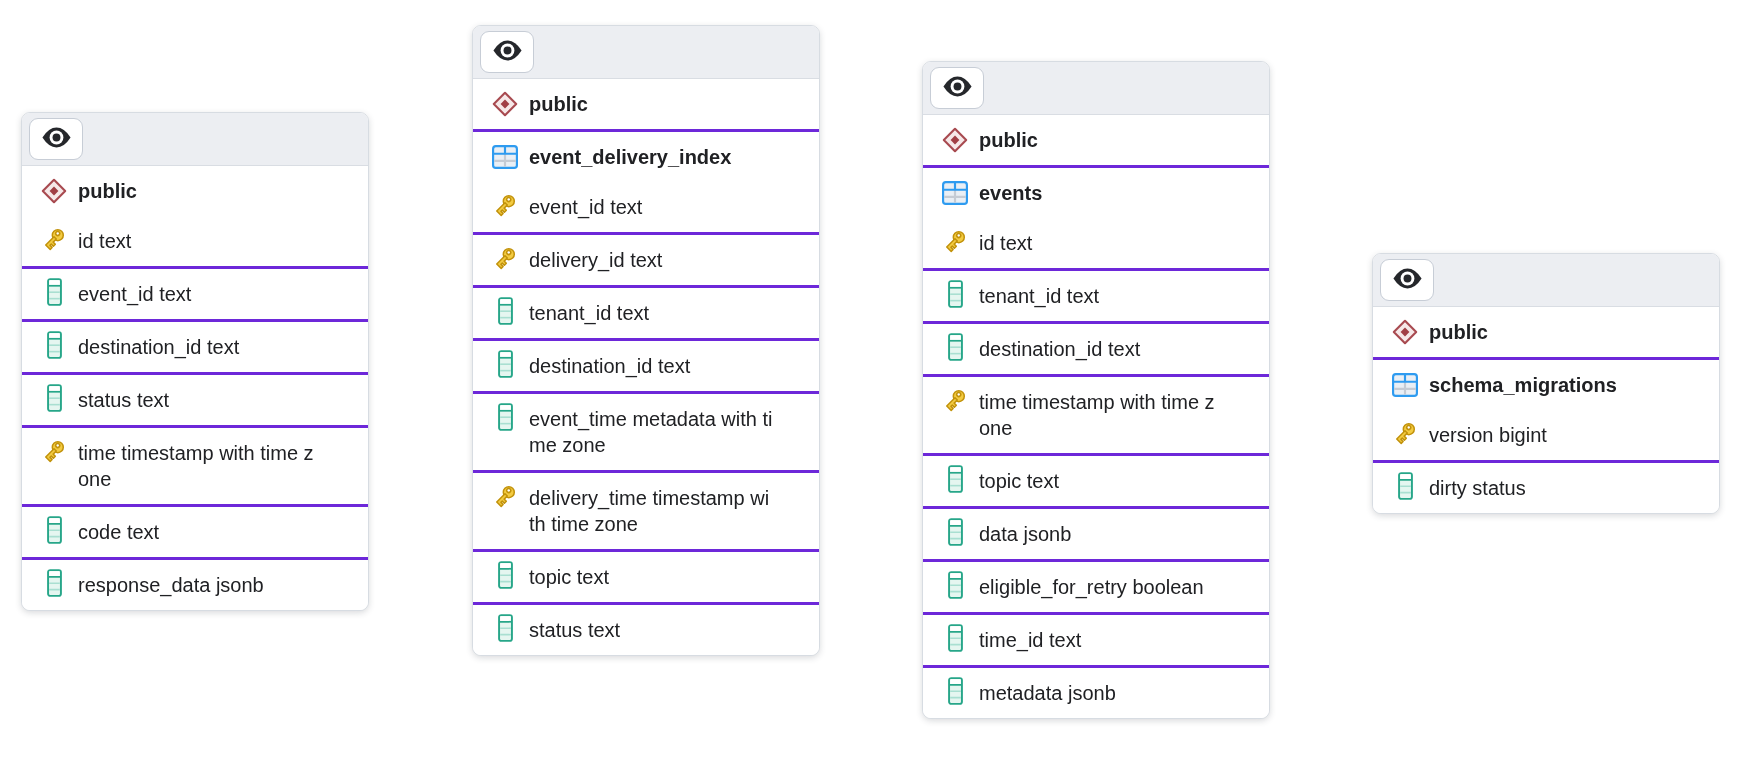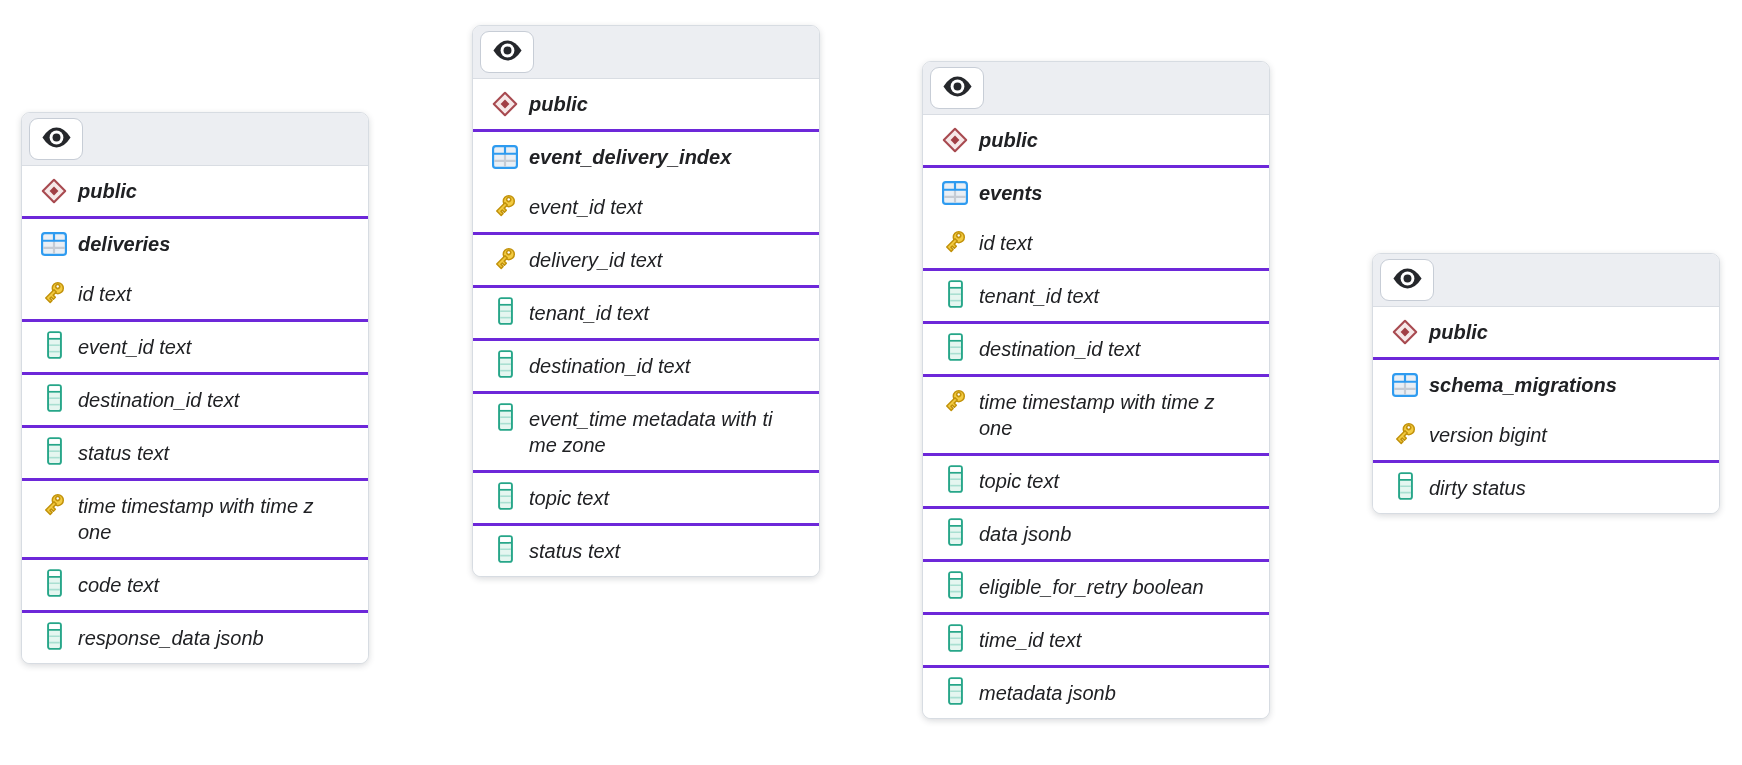--- a/index.html
+++ b/index.html
@@ -46,21 +46,20 @@
     padding: 0;
   }
   .rows { border-radius: 0 0 8px 8px; overflow: hidden; }
   .row {
     display: flex;
     align-items: flex-start;
     min-height: 50px;
     padding: 12px 46px 12px 0;
     box-sizing: border-box;
     background: #ffffff;
-    font-style: italic;
   }
   .row + .row { border-top: 3px solid #6d28d9; }
   .icon-slot {
     flex: 0 0 28px;
     margin-left: 18px;
     margin-right: 10px;
     height: 26px;
     display: flex;
     align-items: center;
     justify-content: center;
@@ -93,32 +92,20 @@
     <div class="rows">
       <div class="row">
         <span class="icon-slot">
           <svg width="28" height="28" viewBox="0 0 24 24">
             <path d="M12 2.4 L21.6 12 L12 21.6 L2.4 12 Z" fill="#f6e8e8" stroke="#a84a50" stroke-width="1.8" stroke-linejoin="round"></path>
             <path d="M12 8.2 L15.8 12 L12 15.8 L8.2 12 Z" fill="#a13f45"></path>
           </svg>
         </span>
         <span class="row-label bold">public</span>
       </div>
-      <div class="row">
-        <span class="icon-slot">
-          <svg width="26" height="24" viewBox="0 0 24 22">
-            <rect x="1" y="1" width="22" height="20" rx="2.5" fill="#eaeff5" stroke="#2e9bf0" stroke-width="2"></rect>
-            <line x1="12" y1="8" x2="12" y2="20" stroke="#c5cbd4" stroke-width="2"></line>
-            <line x1="2" y1="14.5" x2="22" y2="14.5" stroke="#c5cbd4" stroke-width="2"></line>
-            <line x1="1" y1="8" x2="23" y2="8" stroke="#2e9bf0" stroke-width="2"></line>
-            <line x1="12" y1="1.5" x2="12" y2="8" stroke="#2e9bf0" stroke-width="2"></line>
-          </svg>
-        </span>
-        <span class="row-label bold">deliveries</span>
-      </div>
       <div class="cols">
           <div class="row">
     <span class="icon-slot">
               <span>
     <svg width="28" height="28" viewBox="0 0 24 24">
       <g transform="rotate(-45 12 12)" stroke="#c2920b" stroke-width="1.3" stroke-linejoin="round">
         <circle cx="16.6" cy="12" r="4.7" fill="#f3cb41"></circle>
         <path d="M13.4 10.6 H3.4 V16 H5.7 V13.4 H7.3 V16 H9.6 V13.4 H13.4 Z" fill="#f3cb41"></path>
         <circle cx="17.6" cy="10.9" r="1.7" fill="#ffffff"></circle>
       </g>
@@ -315,20 +302,34 @@
       <line x1="2" y1="13.2" x2="12" y2="13.2" stroke="#a9dfd1" stroke-width="1.5"></line>
       <line x1="2" y1="19.2" x2="12" y2="19.2" stroke="#a9dfd1" stroke-width="1.5"></line>
     </svg>
   </span>
             </span>
     <span class="row-label">event_time metadata with time zone</span>
   </div>
           <div class="row">
     <span class="icon-slot">
               <span>
+    <svg width="28" height="28" viewBox="0 0 24 24">
+      <g transform="rotate(-45 12 12)" stroke="#c2920b" stroke-width="1.3" stroke-linejoin="round">
+        <circle cx="16.6" cy="12" r="4.7" fill="#f3cb41"></circle>
+        <path d="M13.4 10.6 H3.4 V16 H5.7 V13.4 H7.3 V16 H9.6 V13.4 H13.4 Z" fill="#f3cb41"></path>
+        <circle cx="17.6" cy="10.9" r="1.7" fill="#ffffff"></circle>
+      </g>
+    </svg>
+  </span>
+            </span>
+    <span class="row-label">delivery_time timestamp with time zone</span>
+  </div>
+          <div class="row">
+    <span class="icon-slot">
+              <span>
     <svg width="15" height="28" viewBox="0 0 14 26">
       <rect x="1" y="1" width="12" height="24" rx="2" fill="#e5f6f0" stroke="#27a689" stroke-width="1.8"></rect>
       <rect x="2.1" y="2.1" width="9.8" height="4.3" fill="#ffffff"></rect>
       <line x1="1" y1="7.2" x2="13" y2="7.2" stroke="#27a689" stroke-width="1.6"></line>
       <line x1="2" y1="13.2" x2="12" y2="13.2" stroke="#a9dfd1" stroke-width="1.5"></line>
       <line x1="2" y1="19.2" x2="12" y2="19.2" stroke="#a9dfd1" stroke-width="1.5"></line>
     </svg>
   </span>
             </span>
     <span class="row-label">topic text</span>

